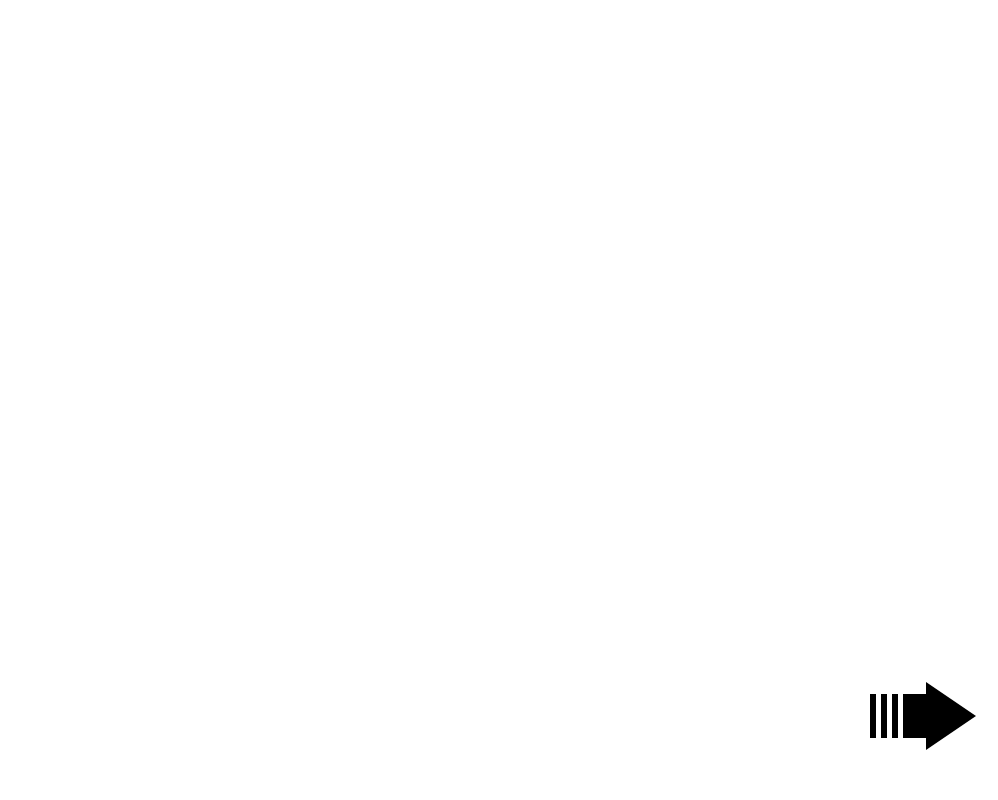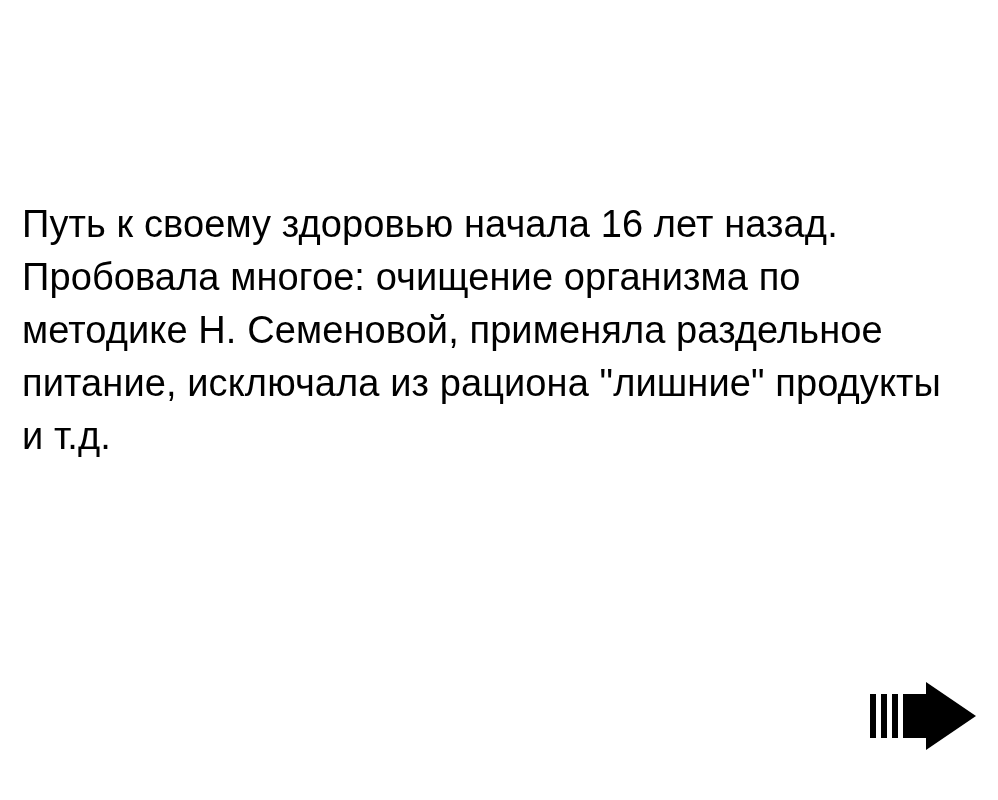--- a/index.html
+++ b/index.html
@@ -43,21 +43,20 @@
   }
   .next-arrow svg {
     display: block;
   }
 </style>
 </head>
 <body>
 
 <div class="slide">
 
-  <div class="body-text">Путь к своему здоровью начала 16 лет назад. Пробовала многое: очищение организма по методике Н. Семеновой, применяла раздельное питание, исключала из рациона "лишние" продукты и т.д.</div>
 
   <div class="next-arrow">
     <svg width="110" height="72" viewBox="0 0 110 72" xmlns="http://www.w3.org/2000/svg" aria-hidden="true">
       <rect x="2" y="14" width="6" height="44" fill="#000000"></rect>
       <rect x="13" y="14" width="6" height="44" fill="#000000"></rect>
       <rect x="24" y="14" width="6" height="44" fill="#000000"></rect>
       <rect x="35" y="14" width="26" height="44" fill="#000000"></rect>
       <polygon points="58,2 108,36 58,70" fill="#000000"></polygon>
     </svg>
   </div>

